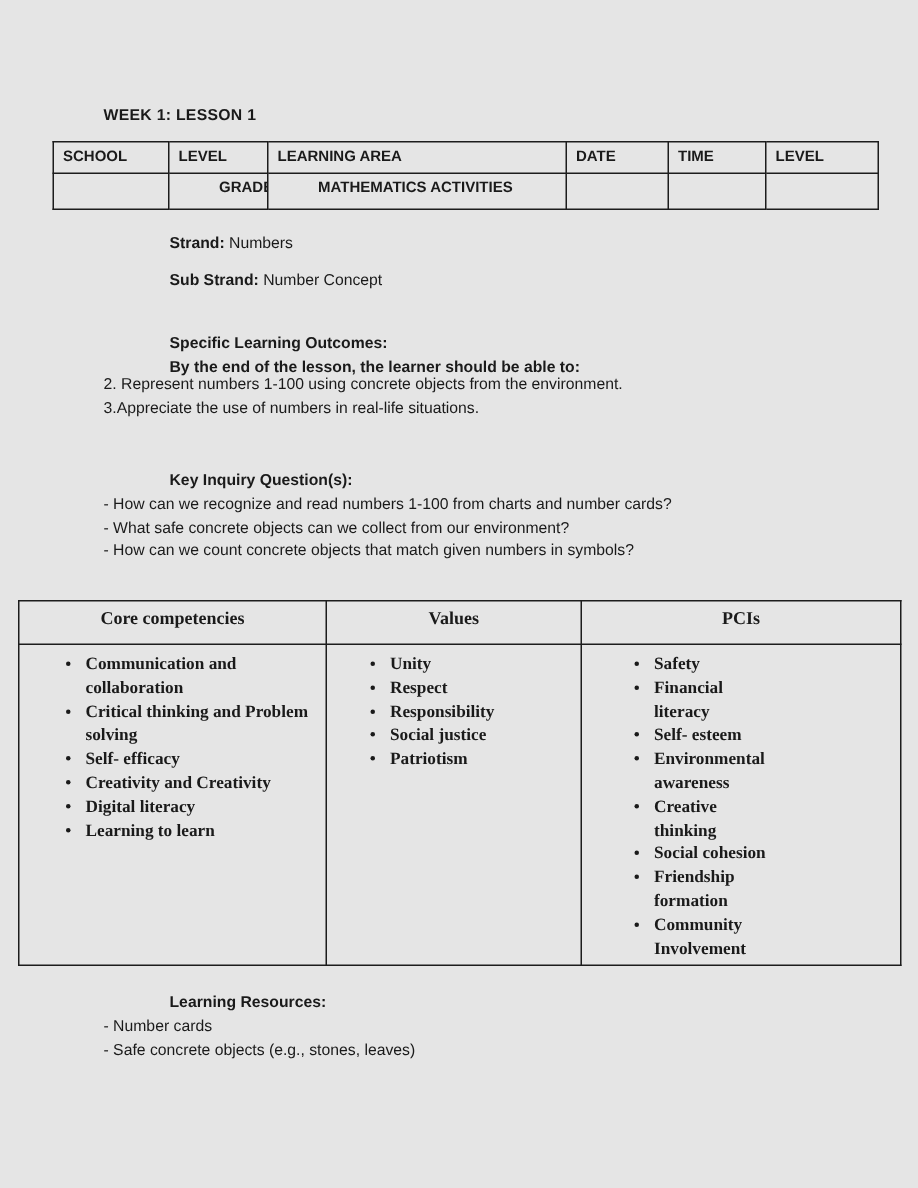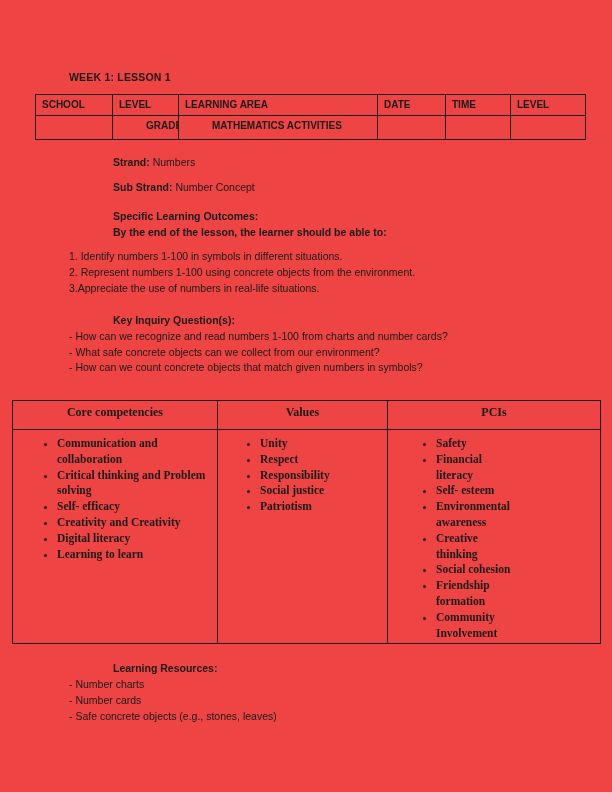--- a/index.html
+++ b/index.html
@@ -1,20 +1,20 @@
 <!DOCTYPE html>
 <html><head>
 <meta charset="utf-8">
 <style>
   html, body { margin: 0; padding: 0; background: #ffffff; }
   .page {
     position: relative;
     width: 612px;
     height: 792px;
-    background: #ef4444;
+    background: #e5e5e5;
     font-family: "Liberation Sans", sans-serif;
     color: #1a1a1a;
     overflow: hidden;
   }
   .week-title {
     position: absolute;
     left: 69px;
     top: 71px;
     font-size: 10.5px;
     font-weight: bold;
@@ -125,27 +125,26 @@
   </table>
 
   <div class="tblock" style="top:155px">
     <div><span class="b">Strand:</span><span> Numbers</span></div>
   </div>
 
   <div class="tblock" style="top:180px">
     <div><span class="b">Sub Strand:</span><span> Number Concept</span></div>
   </div>
 
-  <div class="tblock" style="top:209px">
+  <div class="tblock" style="top:222px">
     <div class="b">Specific Learning Outcomes:</div>
     <div class="b">By the end of the lesson, the learner should be able to:</div>
   </div>
 
   <div class="tblock" style="top:249px">
-    <div>1. Identify numbers 1-100 in symbols in different situations.</div>
     <div>2. Represent numbers 1-100 using concrete objects from the environment.</div>
     <div>3.Appreciate the use of numbers in real-life situations.</div>
   </div>
 
   <div class="tblock" style="top:313px">
     <div class="b">Key Inquiry Question(s):</div>
     <div>- How can we recognize and read numbers 1-100 from charts and number cards?</div>
     <div>- What safe concrete objects can we collect from our environment?</div>
     <div>- How can we count concrete objects that match given numbers in symbols?</div>
   </div>
@@ -240,18 +239,17 @@
               <div>Involvement</div>
             </li>
           </ul>
         </td>
       </tr>
     </tbody>
   </table>
 
   <div class="tblock" style="top:660px; line-height:16px;">
     <div class="b">Learning Resources:</div>
-    <div>- Number charts</div>
     <div>- Number cards</div>
     <div>- Safe concrete objects (e.g., stones, leaves)</div>
   </div>
 
 </div>
 
 </body></html>

